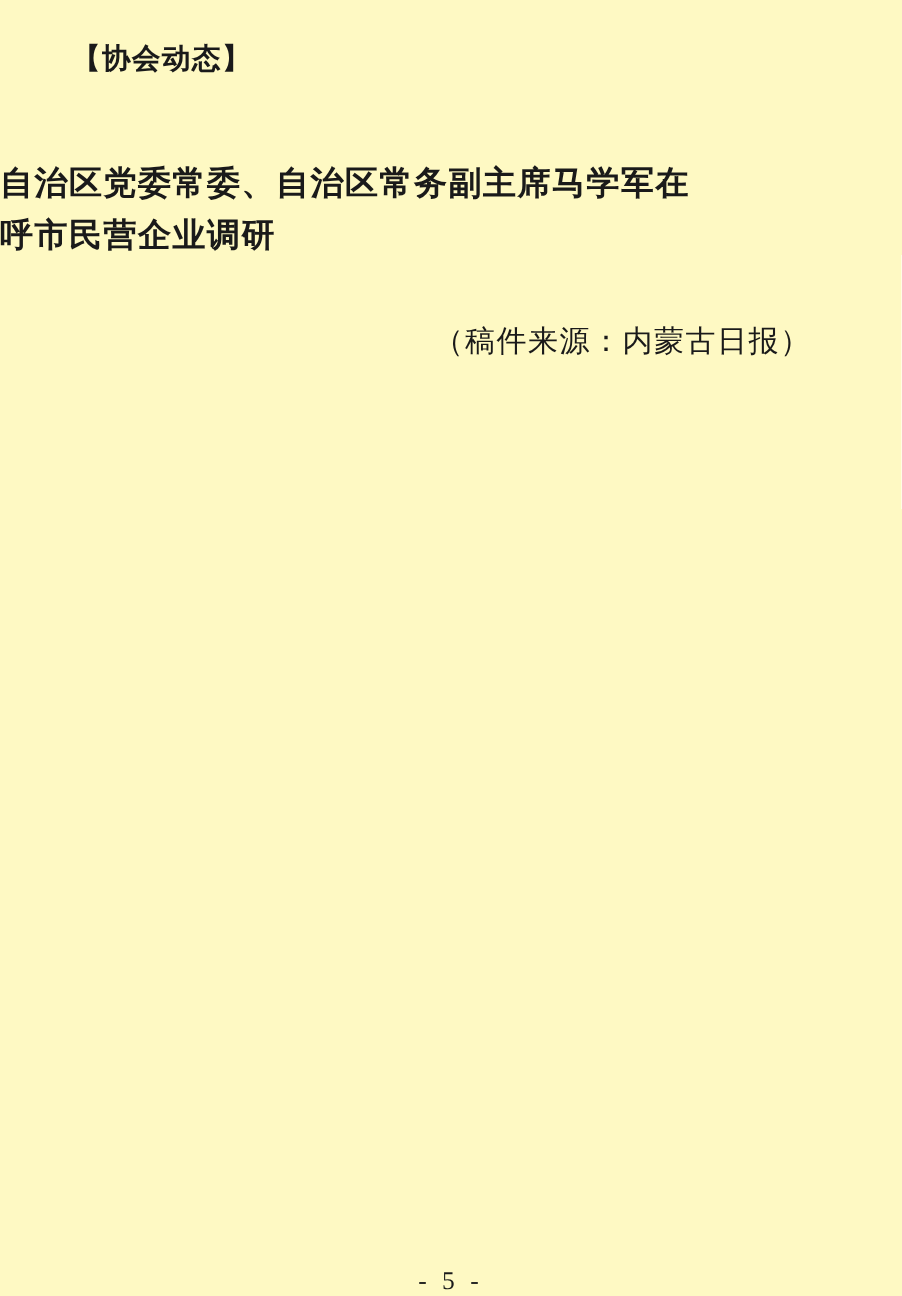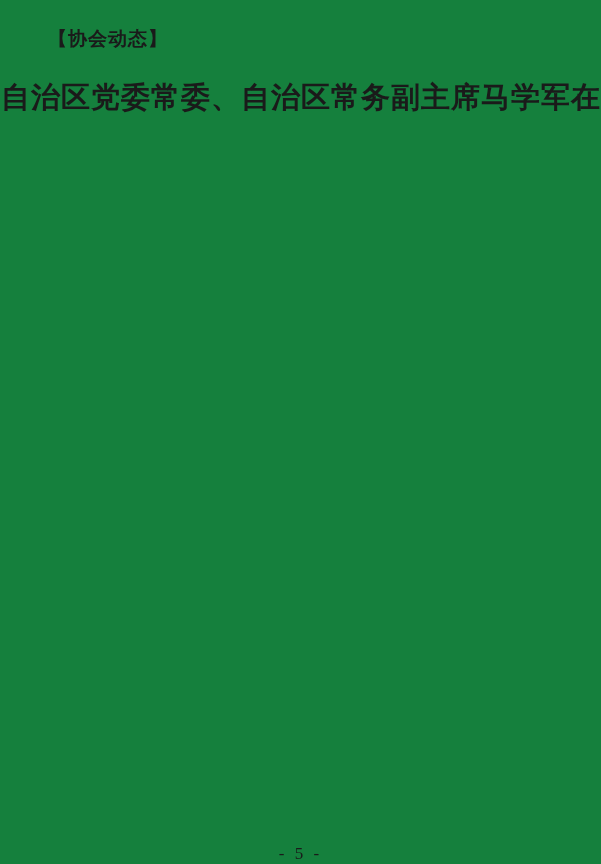--- a/index.html
+++ b/index.html
@@ -4,44 +4,44 @@
 <style>
   html, body {
     margin: 0;
     padding: 0;
     background: #ffffff;
   }
   .page {
     position: relative;
     width: 601px;
     height: 864px;
-    background: #15803d;
+    background: #fef9c3;
     color: #1a1a1a;
     font-family: "Liberation Serif", "DejaVu Serif", serif;
     overflow: hidden;
   }
   .section-header {
     position: absolute;
     left: 48px;
     top: 26px;
     font-family: "Liberation Sans", "DejaVu Sans", sans-serif;
     font-weight: bold;
     font-size: 19px;
     letter-spacing: 1px;
     white-space: nowrap;
   }
   .title {
     position: absolute;
-    top: 80px;
+    top: 104px;
     left: 0;
     right: 0;
     margin: 0;
-    text-align: right;
+    text-align: left;
     font-weight: bold;
-    font-size: 29px;
+    font-size: 22px;
     line-height: 35px;
     letter-spacing: 1px;
   }
   .title-line {
     display: block;
   }
   .article-body {
     position: absolute;
     top: 210px;
     left: 35px;
@@ -73,20 +73,22 @@
 </style>
 </head>
 <body>
 
 <div class="page">
 
   <div class="section-header">【协会动态】</div>
 
   <h1 class="title">
     <span class="title-line">自治区党委常委、自治区常务副主席马学军在</span>
+    <span class="title-line">呼市民营企业调研</span>
   </h1>
 
   <div class="article-body">
+    <p class="source-line">（稿件来源：内蒙古日报）</p>
   </div>
 
   <div class="page-number">- 5 -</div>
 
 </div>
 
 </body></html>

